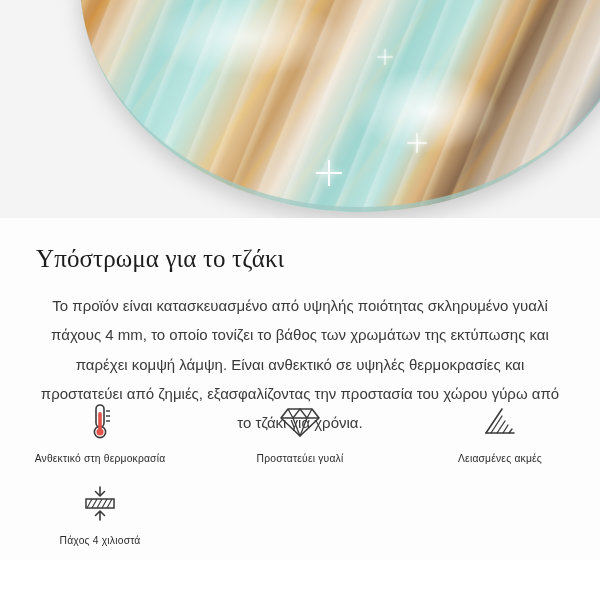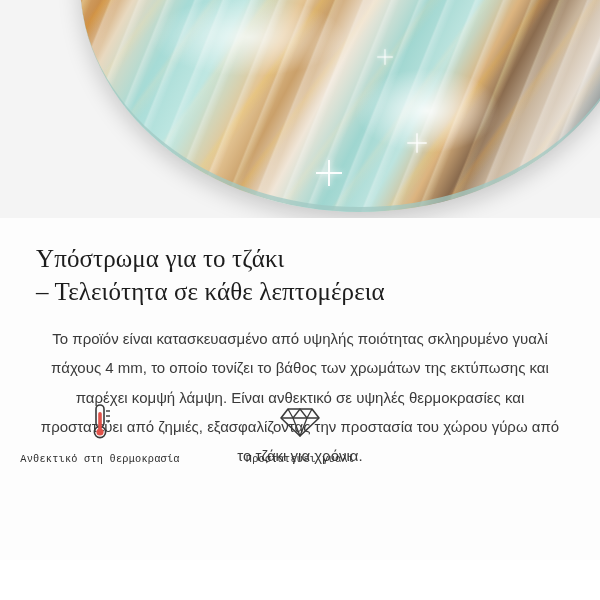--- a/index.html
+++ b/index.html
@@ -162,21 +162,21 @@
     justify-content: flex-start;
   }
   .feature-icon {
     height: 44px;
     display: flex;
     align-items: center;
     justify-content: center;
   }
   .feature-label {
     margin-top: 9px;
-    font-family: Liberation Mono, monospace;
+    font-family: Liberation Sans, sans-serif;
     font-size: 10.3px;
     color: #2b2b2b;
     text-align: center;
     letter-spacing: 0.2px;
   }
   svg { display: block; }
 </style>
 </head>
 <body>
 
@@ -189,21 +189,20 @@
     </div>
     <div class="disc-edge"></div>
     <div class="sparkle sp1"></div>
     <div class="sparkle sp2"></div>
     <div class="sparkle sp3"></div>
   </div>
 
   <div class="content">
     <h1 class="headline">
       <span>Υπόστρωμα για το τζάκι</span>
-      <span class="line2">– Τελειότητα σε κάθε λεπτομέρεια</span>
     </h1>
     <p class="body-text">Το προϊόν είναι κατασκευασμένο από υψηλής ποιότητας σκληρυμένο γυαλί πάχους 4 mm, το οποίο τονίζει το βάθος των χρωμάτων της εκτύπωσης και παρέχει κομψή λάμψη. Είναι ανθεκτικό σε υψηλές θερμοκρασίες και προστατεύει από ζημιές, εξασφαλίζοντας την προστασία του χώρου γύρω από το τζάκι για χρόνια.</p>
   </div>
 
   <div class="features">
 
     <div class="feature">
       <div class="feature-icon">
         <svg width="34" height="40" viewBox="0 0 34 40">
           <rect x="13" y="3" width="8" height="22" rx="4" fill="none" stroke="#3a3a3a" stroke-width="1.6"></rect>
@@ -225,16 +224,42 @@
         <svg width="42" height="38" viewBox="0 0 42 38">
           <path d="M9 6 H33 L40 15 L21 33 L2 15 Z" fill="none" stroke="#3a3a3a" stroke-width="1.6" stroke-linejoin="round"></path>
           <path d="M2 15 H40" stroke="#3a3a3a" stroke-width="1.3"></path>
           <path d="M9 6 L14 15 L21 33 L28 15 L33 6" fill="none" stroke="#3a3a3a" stroke-width="1.3" stroke-linejoin="round"></path>
           <path d="M14 15 L21 6 L28 15" fill="none" stroke="#3a3a3a" stroke-width="1.3" stroke-linejoin="round"></path>
         </svg>
       </div>
       <div class="feature-label">Προστατεύει γυαλί</div>
     </div>
 
-
+    <div class="feature">
+      <div class="feature-icon">
+        <svg width="40" height="38" viewBox="0 0 40 38">
+          <path d="M6 30 L22 6" stroke="#3a3a3a" stroke-width="1.6" stroke-linecap="round"></path>
+          <path d="M6 30 L34 30" stroke="#3a3a3a" stroke-width="1.6" stroke-linecap="round"></path>
+          <path d="M11 30 L22 13" stroke="#3a3a3a" stroke-width="1.3" stroke-linecap="round"></path>
+          <path d="M17 30 L25 18" stroke="#3a3a3a" stroke-width="1.3" stroke-linecap="round"></path>
+          <path d="M23 30 L28 22" stroke="#3a3a3a" stroke-width="1.3" stroke-linecap="round"></path>
+          <path d="M29 30 L32 26" stroke="#3a3a3a" stroke-width="1.3" stroke-linecap="round"></path>
+        </svg>
+      </div>
+      <div class="feature-label">Λειασμένες ακμές</div>
+    </div>
+
+    <div class="feature">
+      <div class="feature-icon">
+        <svg width="40" height="40" viewBox="0 0 40 40">
+          <path d="M20 3 V11" stroke="#3a3a3a" stroke-width="1.6" stroke-linecap="round"></path>
+          <path d="M15.5 7.5 L20 12 L24.5 7.5" fill="none" stroke="#3a3a3a" stroke-width="1.6" stroke-linecap="round" stroke-linejoin="round"></path>
+          <rect x="6" y="15" width="28" height="9" fill="none" stroke="#3a3a3a" stroke-width="1.5"></rect>
+          <path d="M7 24 L12 15 M12 24 L17 15 M17 24 L22 15 M22 24 L27 15 M27 24 L32 15" stroke="#3a3a3a" stroke-width="1.1"></path>
+          <path d="M20 36 V28" stroke="#3a3a3a" stroke-width="1.6" stroke-linecap="round"></path>
+          <path d="M15.5 31.5 L20 27 L24.5 31.5" fill="none" stroke="#3a3a3a" stroke-width="1.6" stroke-linecap="round" stroke-linejoin="round"></path>
+        </svg>
+      </div>
+      <div class="feature-label">Πάχος 4 χιλιοστά</div>
+    </div>
 
   </div>
 </div>
 
 </body></html>

